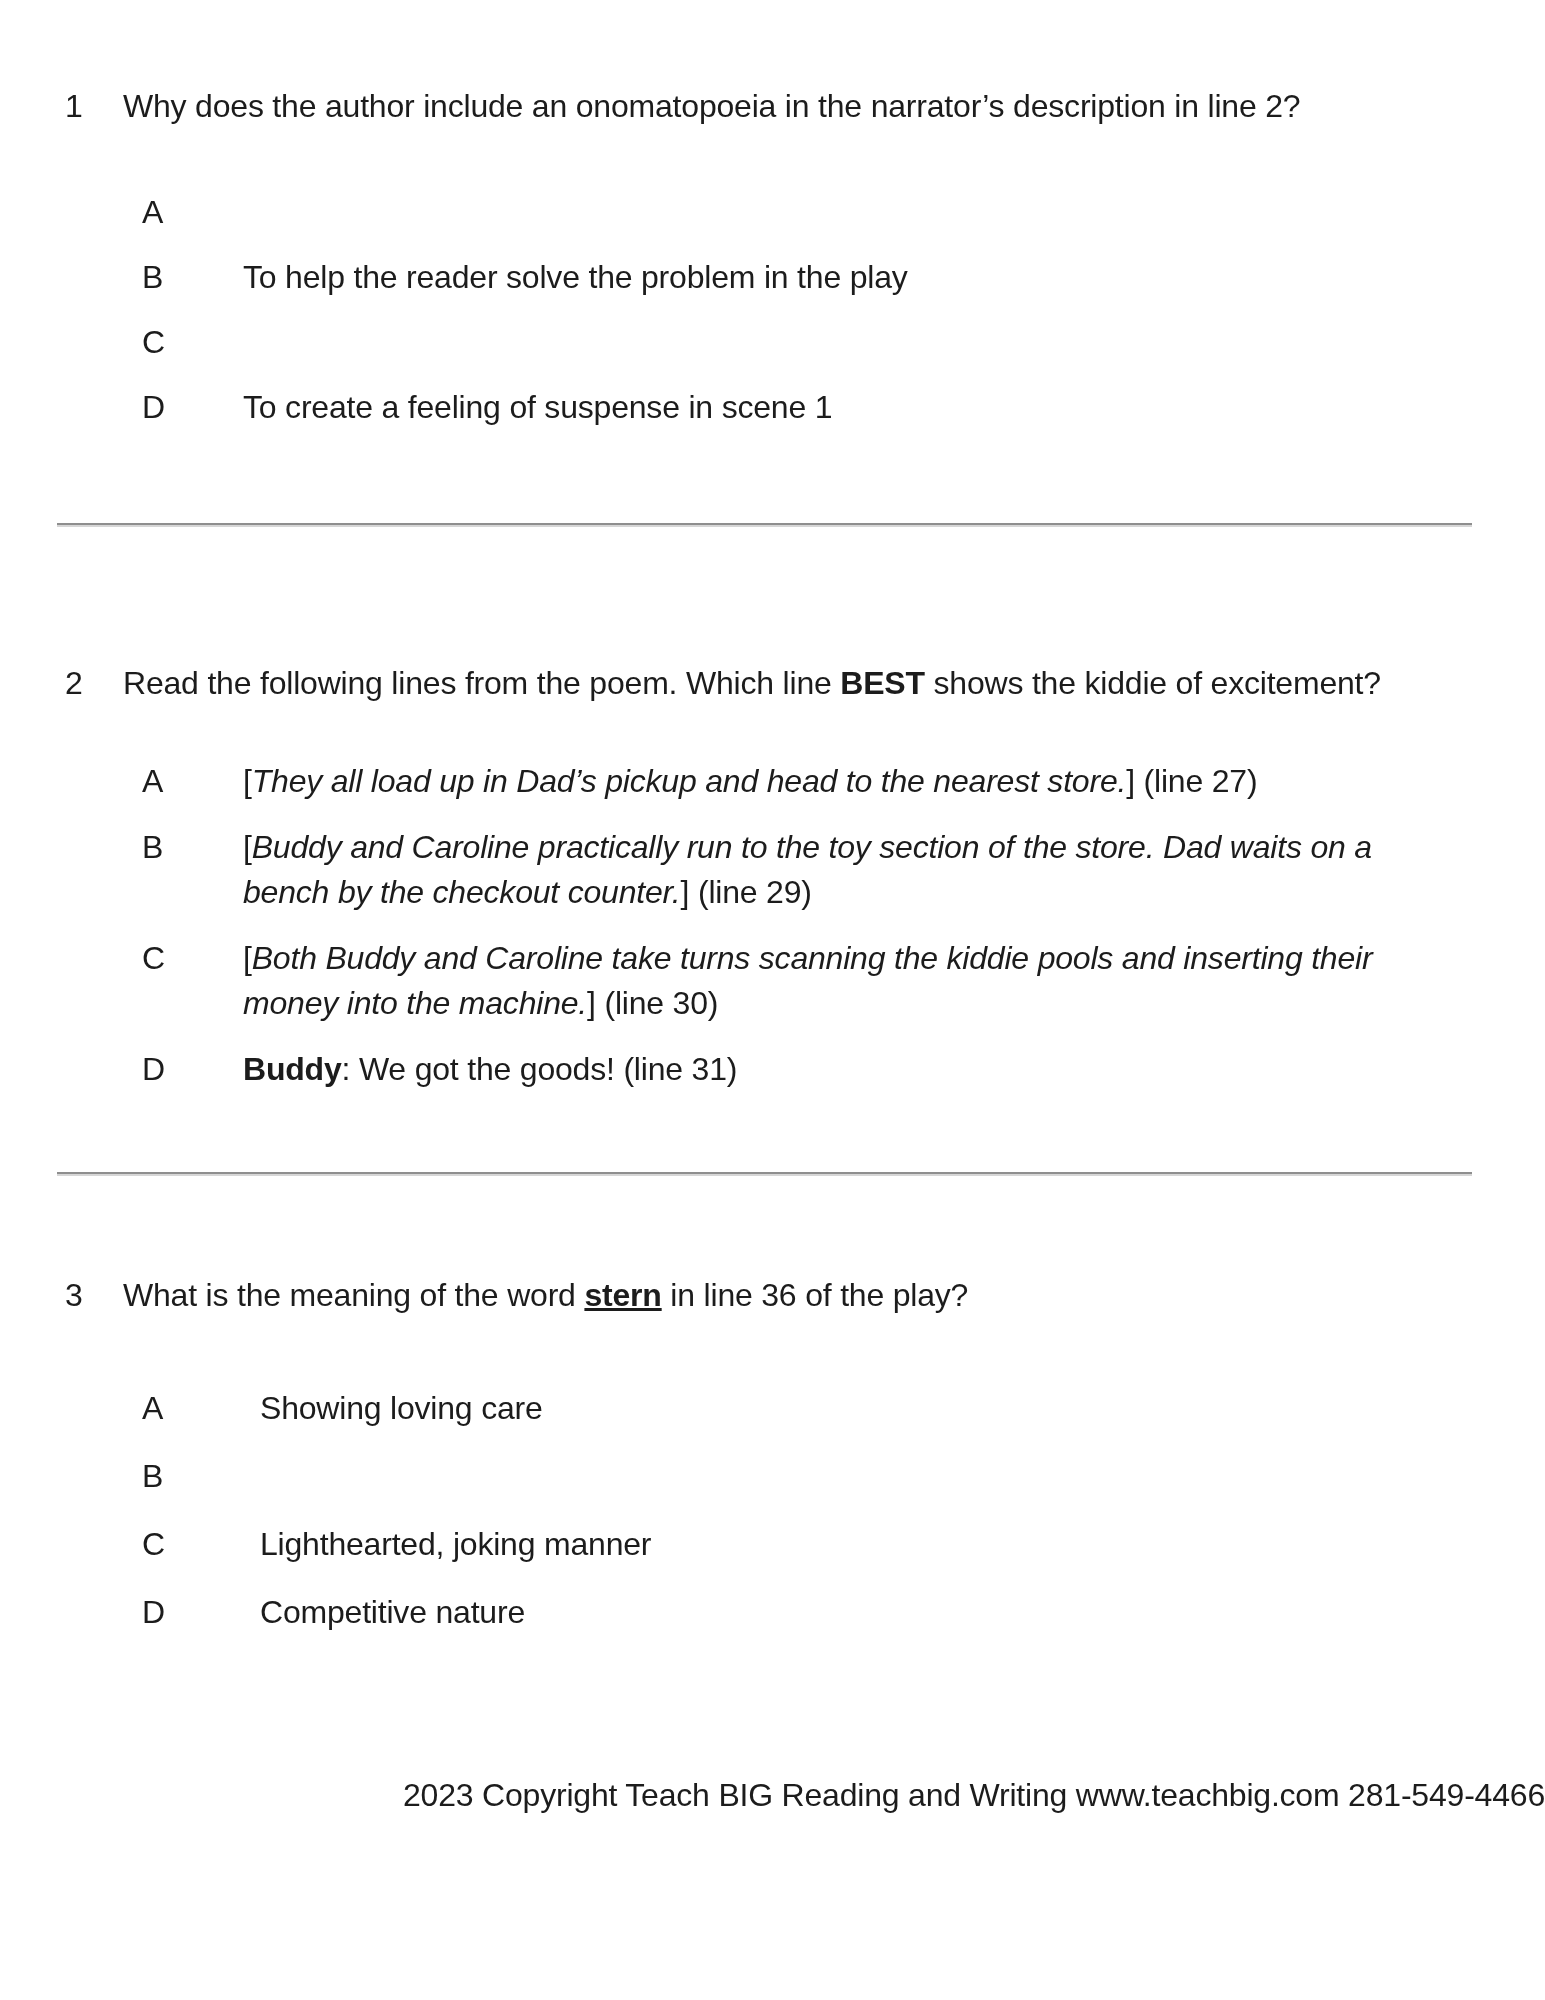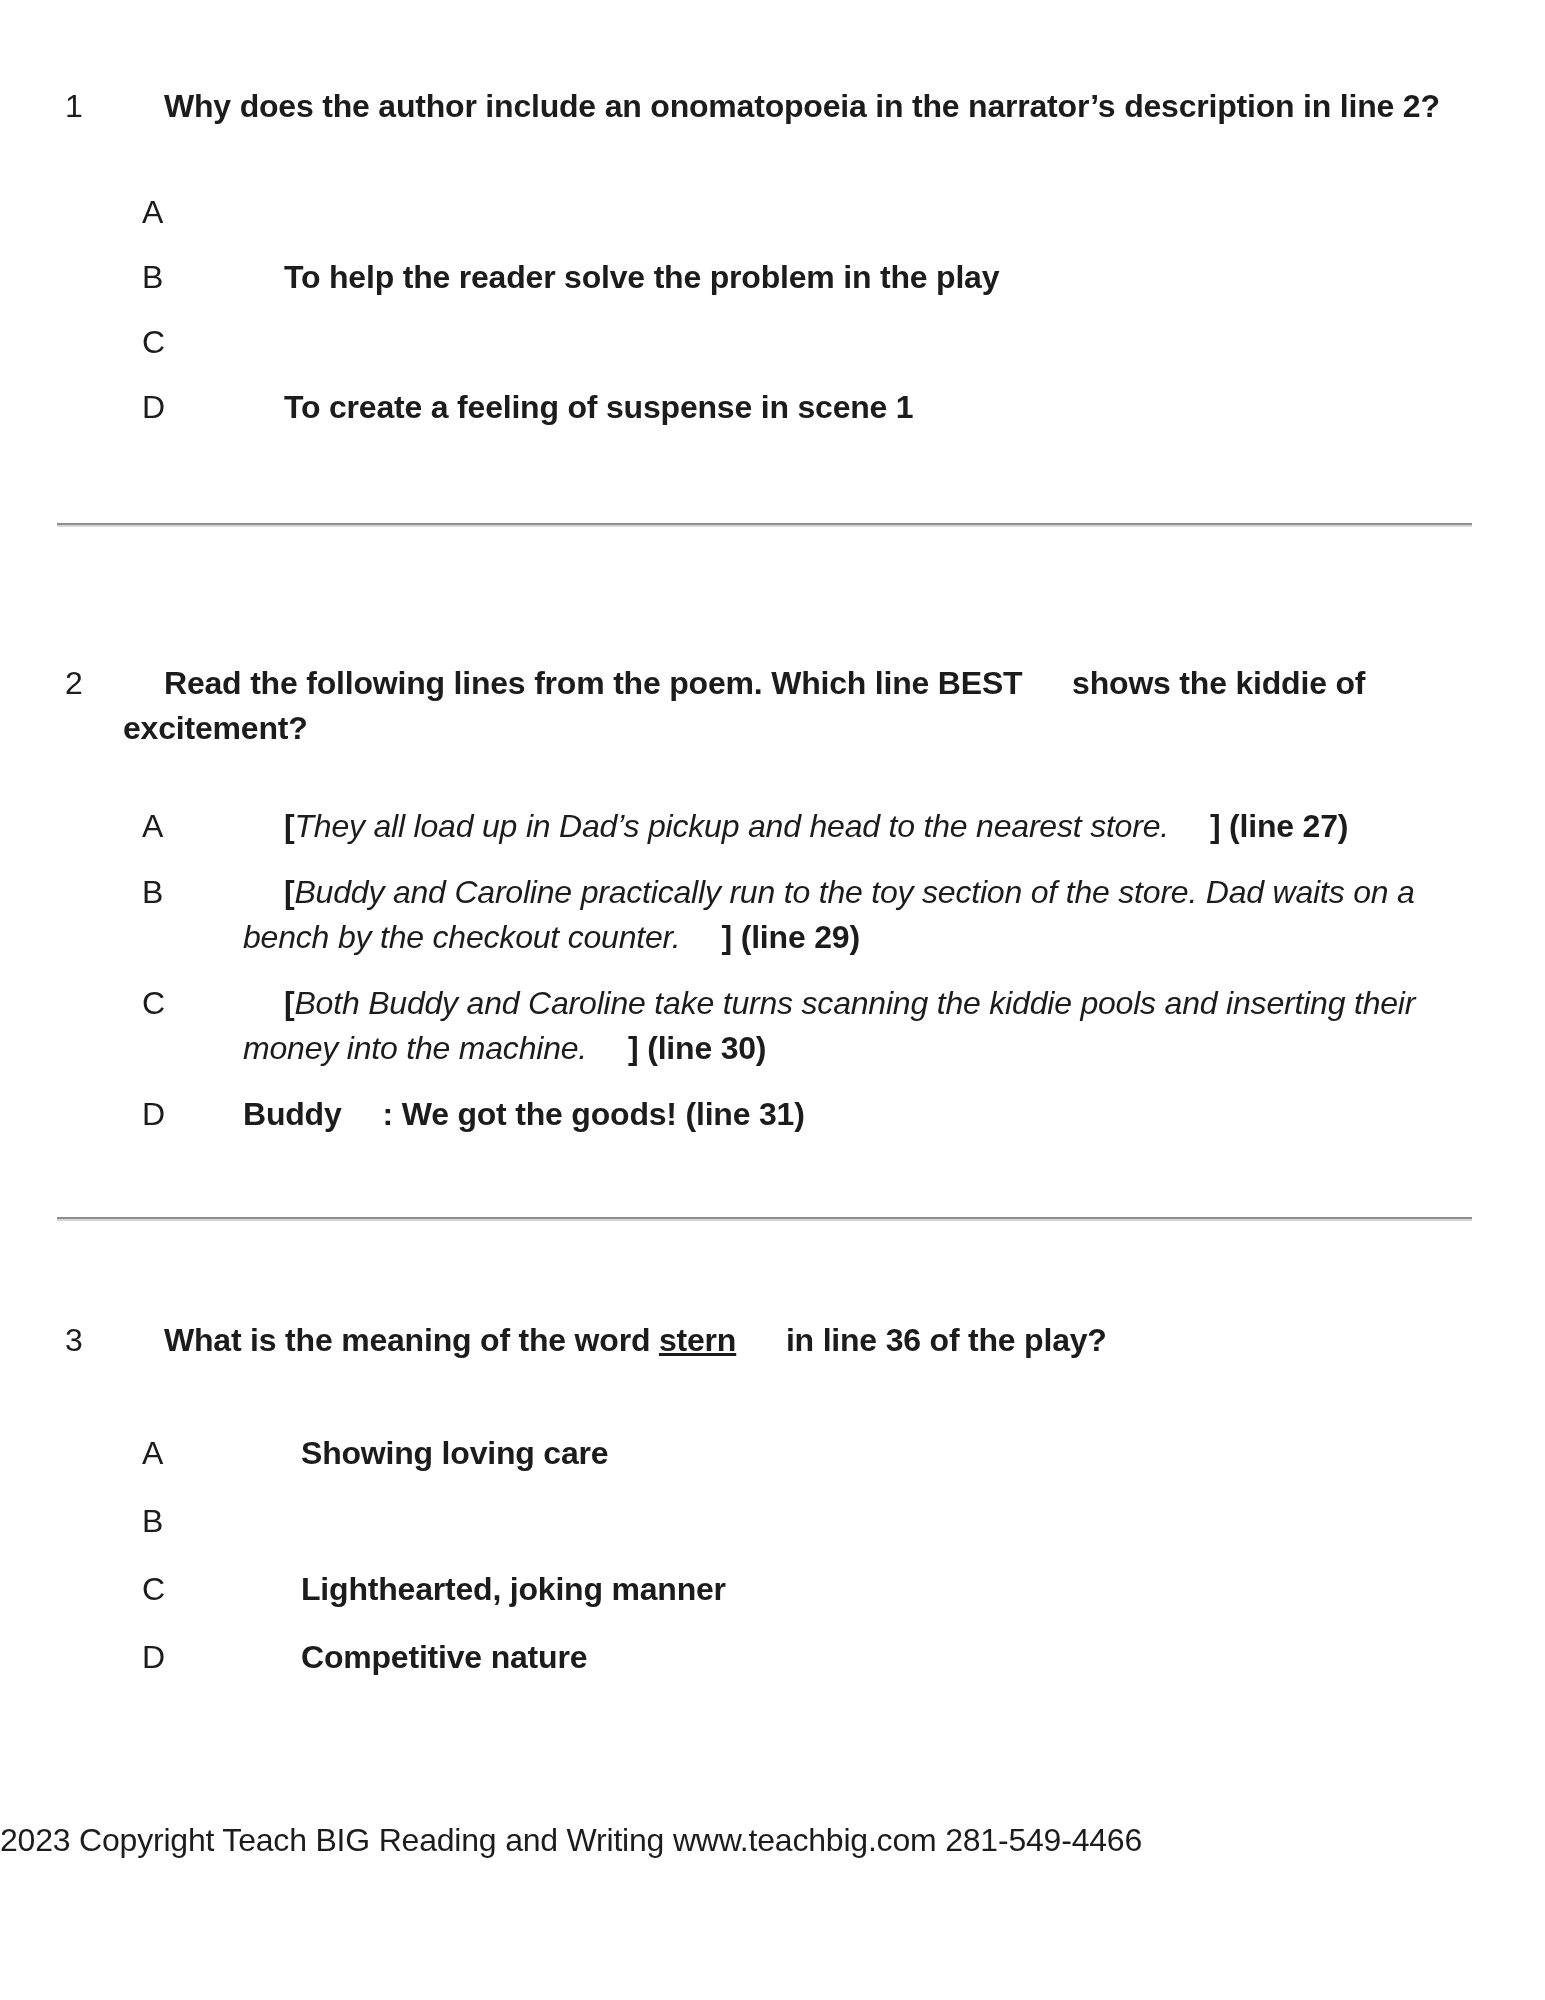--- a/index.html
+++ b/index.html
@@ -63,24 +63,24 @@
   #q2-options .option { margin-bottom: 21px; }
   
   #q3 { margin-top: 97px; }
   #q3-options { margin-top: 68px; }
   #q3-options .option { margin-bottom: 23px; }
   #q3-options .opt-letter { flex-basis: 118px; }
   
   .footer {
     margin-top: 138px;
     width: 100%;
-    text-align: left;
+    text-align: right;
   }
   
-  .seg-n { font-style: normal; font-weight: bold; margin-left: 41px; }
+  .seg-n { font-style: normal; font-weight: normal; }
   .seg-b { font-weight: bold; text-align: center; }
   .seg-i { font-style: italic; }
   .seg-u { text-decoration: underline; font-weight: bold; }
 </style>
 </head>
 <body>
 
 <div class="question" id="q1">
   <div class="q-num">1</div>
   <div class="q-prompt"><span class="seg-n">Why does the author include an onomatopoeia in the narrator’s description in line 2?</span></div>

